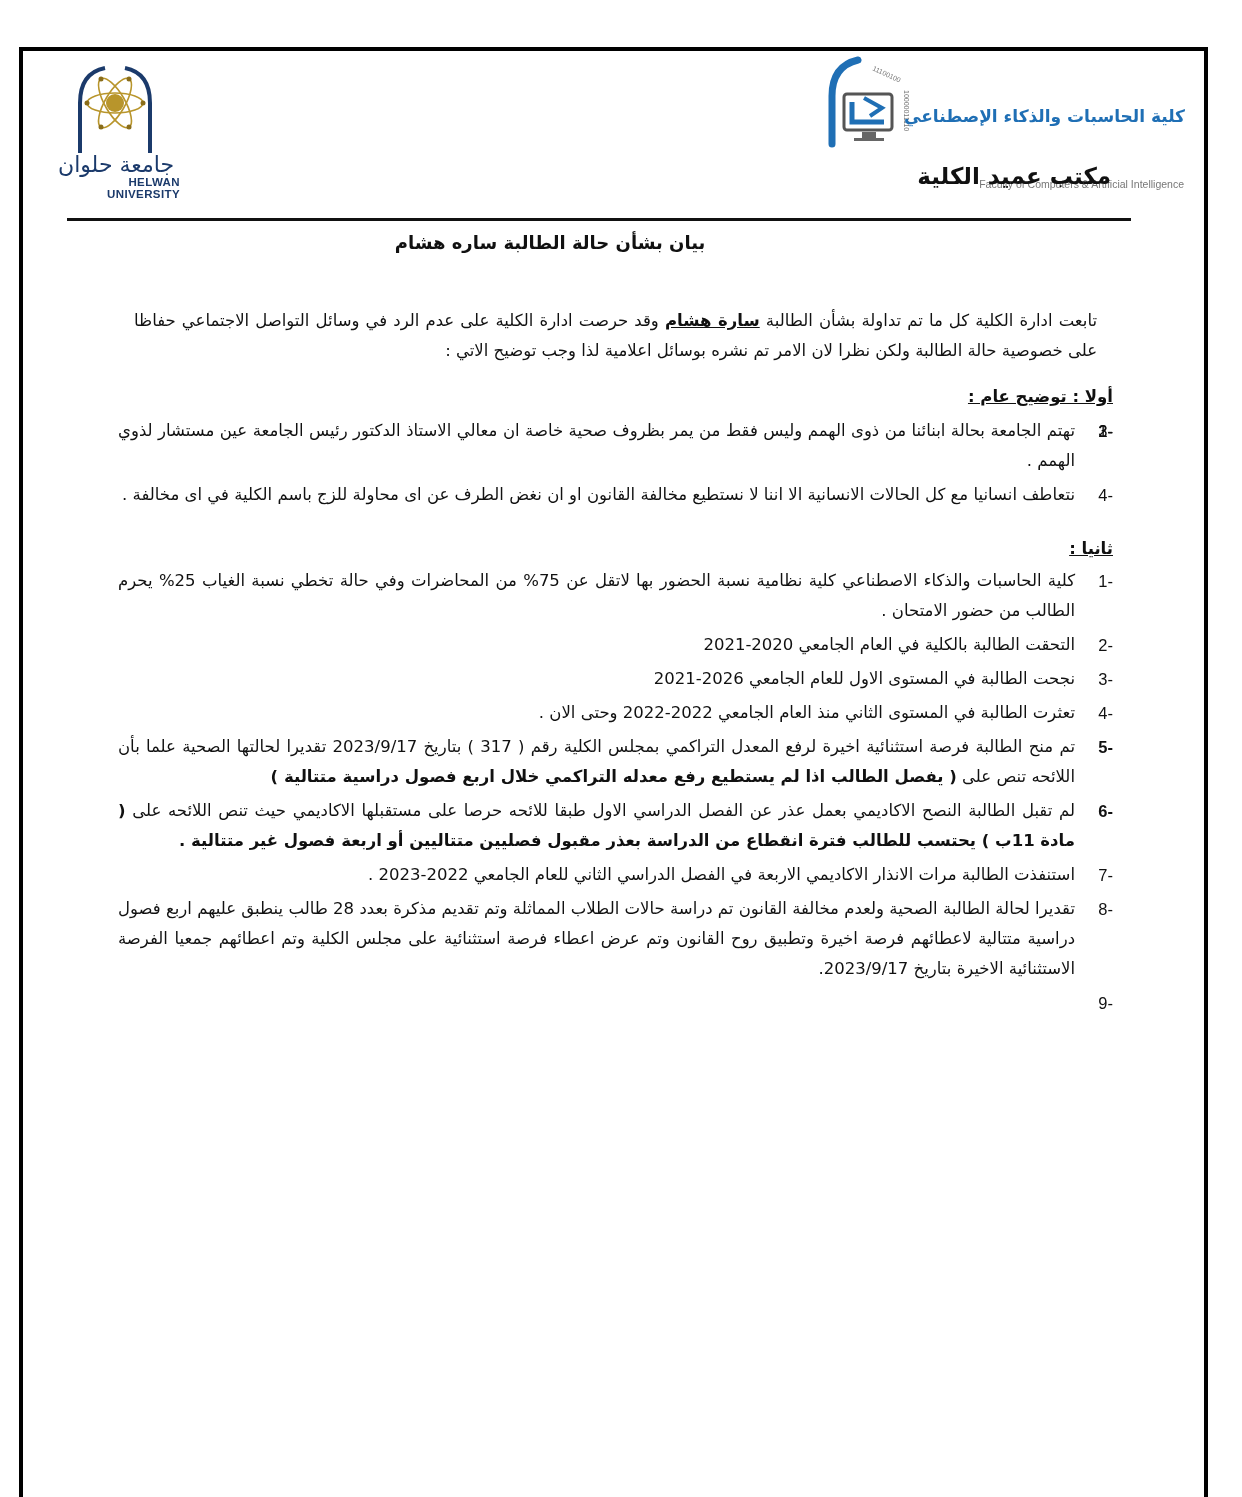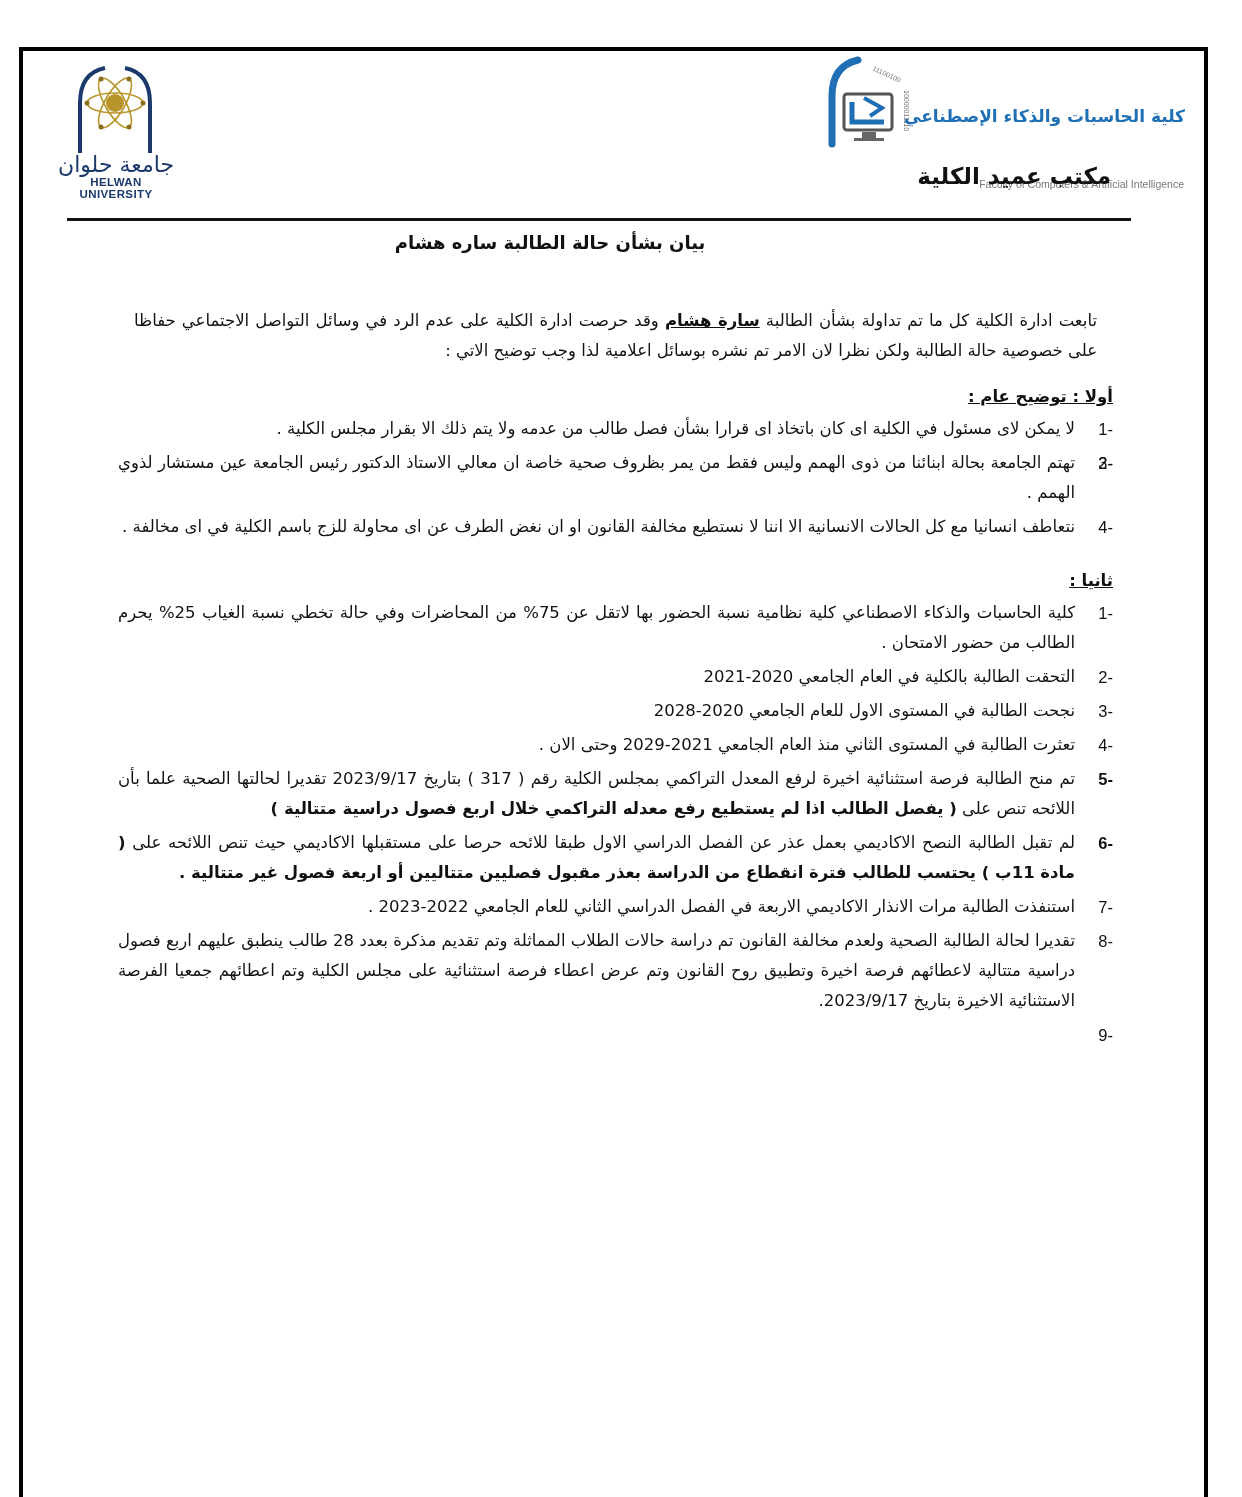--- a/index.html
+++ b/index.html
@@ -4,21 +4,21 @@
 <style>
   html, body { margin:0; padding:0; background:#ffffff; }
   body { width:1242px; height:1497px; position:relative; overflow:hidden;
          font-family:"DejaVu Sans", "Liberation Sans", sans-serif; color:#111; }
   .page-frame { position:absolute; left:19px; top:47px; width:1189px; height:1470px;
                 border:4px solid #000; border-bottom:none; box-sizing:border-box; }
   
   .helwan-logo { position:absolute; left:50px; top:63px; width:130px; height:130px; }
   .helwan-ar { position:absolute; left:52px; top:145px; width:128px; text-align:center;
                font-size:22px; font-weight:normal; color:#1b3a6b; line-height:40px; direction:rtl; }
-  .helwan-en { position:absolute; left:52px; top:176px; width:128px; text-align:center;
+  .helwan-en { position:absolute; left:52px; top:176px; width:128px; text-align:right;
                font-family:"Liberation Sans", sans-serif; font-weight:bold; font-size:11.5px;
                letter-spacing:0.4px; color:#1b3a6b; }
   .faculty-logo { position:absolute; left:820px; top:56px; width:100px; height:100px; }
   .faculty-ar { position:absolute; left:915px; top:106px; width:270px; text-align:right;
                 direction:rtl; font-size:17px; font-weight:bold; color:#1f6fb5; white-space:nowrap; }
   .faculty-en { position:absolute; left:912px; top:138px; width:272px; text-align:right;
                 font-family:"Liberation Sans", sans-serif; font-size:10.5px; color:#777; white-space:nowrap;margin-top:40px; }
   .dean-office { position:absolute; right:131px; top:163px; direction:rtl;
                  font-size:23px; font-weight:bold; color:#111; white-space:nowrap; }
   .separator { position:absolute; left:67px; top:218px; width:1064px; height:3px; background:#111; }
@@ -76,31 +76,31 @@
 
 <div class="separator"></div>
 
 <div class="doc-title">بيان بشأن حالة الطالبة ساره هشام</div>
 
 <div class="content">
   <p class="intro"><span>تابعت ادارة الكلية كل ما تم تداولة بشأن الطالبة </span><span class="name">سارة هشام</span><span> وقد حرصت ادارة الكلية على عدم الرد في وسائل التواصل الاجتماعي حفاظا على خصوصية حالة الطالبة ولكن نظرا لان الامر تم نشره بوسائل اعلامية لذا وجب توضيح الاتي :</span></p>
 
   <p class="section-head">أولا : توضيح عام :</p>
   <ol class="items">
-    <li><span class="num">-1</span><span>لا يمكن لاى مسئول في الكلية اى كان باتخاذ اى قرارا بشأن فصل طالب من عدمه ولا يتم ذلك الا بقرار مجلس الكلية .</span></li>
+    <li><span class="num">-1</span></li>
     <li><span class="num">-2</span></li>
     <li><span class="num">-3</span><span>تهتم الجامعة بحالة ابنائنا من ذوى الهمم وليس فقط من يمر بظروف صحية خاصة ان معالي الاستاذ الدكتور رئيس الجامعة عين مستشار لذوي الهمم .</span></li>
     <li><span class="num">-4</span><span>نتعاطف انسانيا مع كل الحالات الانسانية الا اننا لا نستطيع مخالفة القانون او ان نغض الطرف عن اى محاولة للزج باسم الكلية في اى مخالفة .</span></li>
   </ol>
 
   <p class="section-head second">ثانيا :</p>
   <ol class="items">
     <li><span class="num">-1</span><span>كلية الحاسبات والذكاء الاصطناعي كلية نظامية نسبة الحضور بها لاتقل عن 75% من المحاضرات وفي حالة تخطي نسبة الغياب 25% يحرم الطالب من حضور الامتحان .</span></li>
     <li><span class="num">-2</span><span>التحقت الطالبة بالكلية في العام الجامعي 2020-2021</span></li>
-    <li><span class="num">-3</span><span>نجحت الطالبة في المستوى الاول للعام الجامعي 2020-2028</span></li>
-    <li><span class="num">-4</span><span>تعثرت الطالبة في المستوى الثاني منذ العام الجامعي 2021-2029 وحتى الان .</span></li>
+    <li><span class="num">-3</span><span>نجحت الطالبة في المستوى الاول للعام الجامعي 2026-2021</span></li>
+    <li><span class="num">-4</span><span>تعثرت الطالبة في المستوى الثاني منذ العام الجامعي 2022-2022 وحتى الان .</span></li>
     <li><span class="num bold">-5</span><span>تم منح الطالبة فرصة استثنائية اخيرة لرفع المعدل التراكمي بمجلس الكلية رقم ( 317 ) بتاريخ 2023/9/17 تقديرا لحالتها الصحية علما بأن اللائحه تنص على </span><span class="b">( يفصل الطالب اذا لم يستطيع رفع معدله التراكمي خلال اربع فصول دراسية متتالية )</span></li>
     <li><span class="num bold">-6</span><span>لم تقبل الطالبة النصح الاكاديمي بعمل عذر عن الفصل الدراسي الاول طبقا للائحه حرصا على مستقبلها الاكاديمي حيث تنص اللائحه على </span><span class="b">( مادة 11ب ) يحتسب للطالب فترة انقطاع من الدراسة بعذر مقبول فصليين متتاليين أو اربعة فصول غير متتالية .</span></li>
     <li><span class="num">-7</span><span>استنفذت الطالبة مرات الانذار الاكاديمي الاربعة في الفصل الدراسي الثاني للعام الجامعي 2022-2023 .</span></li>
     <li><span class="num">-8</span><span>تقديرا لحالة الطالبة الصحية ولعدم مخالفة القانون تم دراسة حالات الطلاب المماثلة وتم تقديم مذكرة بعدد 28 طالب ينطبق عليهم اربع فصول دراسية متتالية لاعطائهم فرصة اخيرة وتطبيق روح القانون وتم عرض اعطاء فرصة استثنائية على مجلس الكلية وتم اعطائهم جمعيا الفرصة الاستثنائية الاخيرة بتاريخ 2023/9/17.</span></li>
     <li><span class="num">-9</span></li>
   </ol>
 </div>
 
 </body></html>

